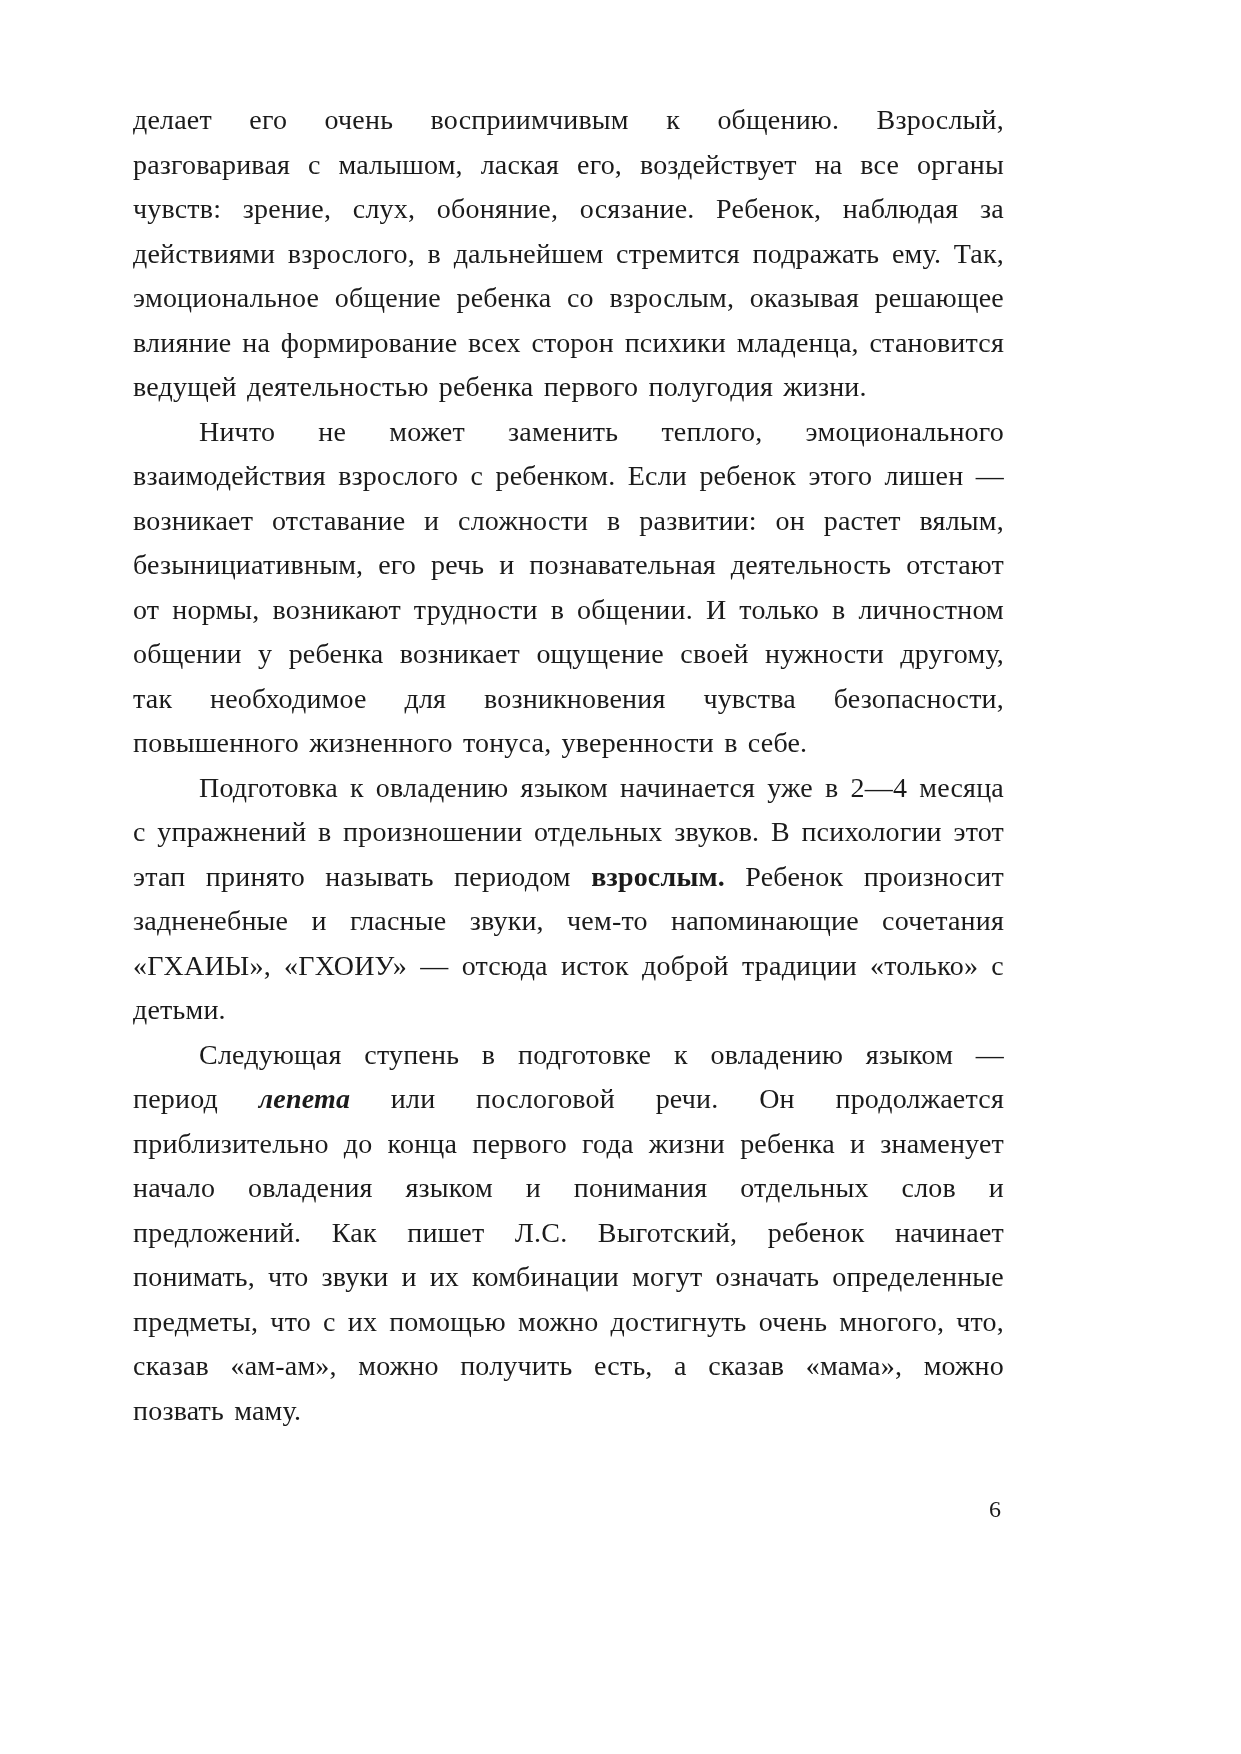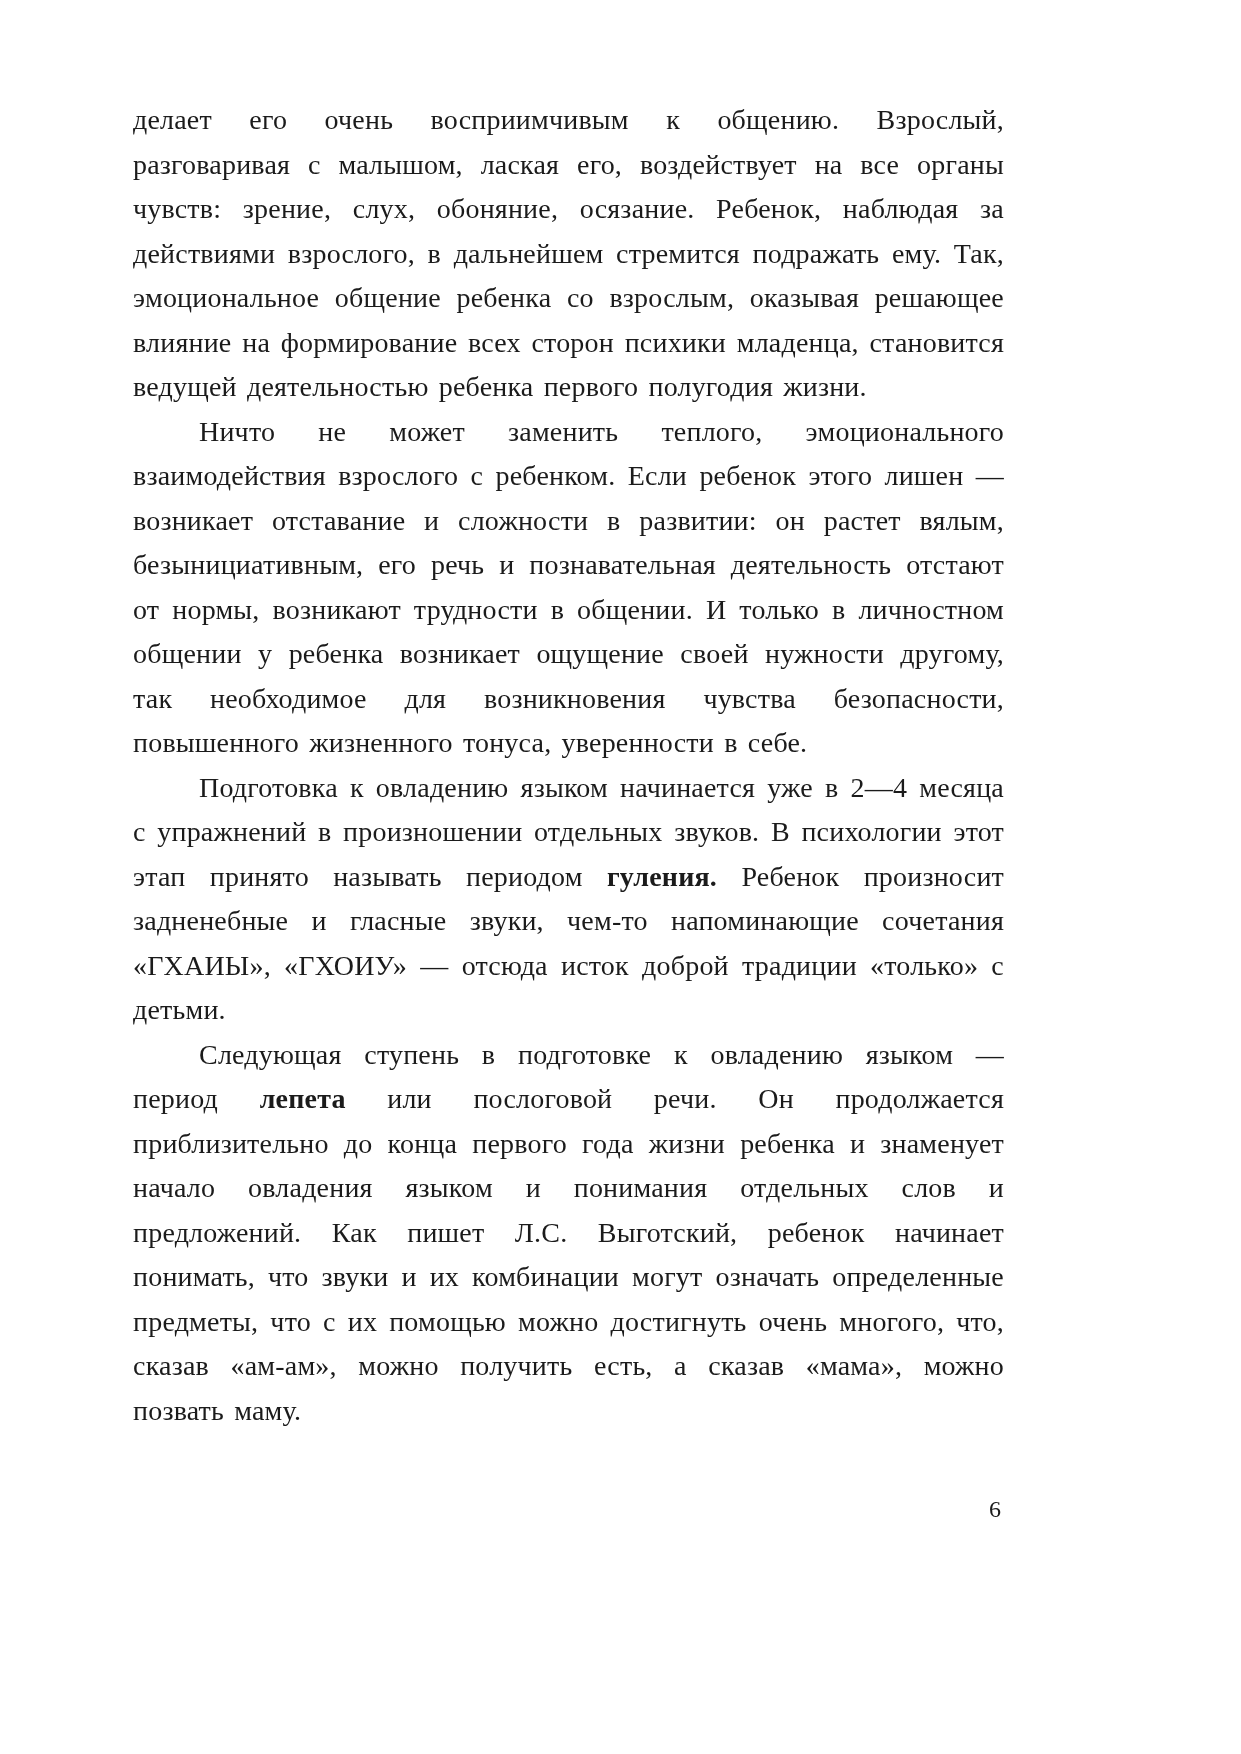--- a/index.html
+++ b/index.html
@@ -31,33 +31,34 @@
     letter-spacing: 0.2px;
   }
   .para.no-indent {
     text-indent: 0;
   }
   .bold {
     font-weight: bold;
   }
   .bold-italic {
     font-weight: bold;
+    font-style: italic;
   }
   .page-number {
     position: absolute;
     top: 1496px;
     right: 240px;
     font-size: 24px;
     color: #1b1b1b;
   }
 </style>
 </head>
 <body>
 
 <div class="page">
   <div class="text-block">
     <p class="para no-indent">делает его очень восприимчивым к общению. Взрослый, разговаривая с малышом, лаская его, воздействует на все органы чувств: зрение, слух, обоняние, осязание. Ребенок, наблюдая за действиями взрослого, в дальнейшем стремится подражать ему. Так, эмоциональное общение ребенка со взрослым, оказывая решающее влияние на формирование всех сторон психики младенца, становится ведущей деятельностью ребенка первого полугодия жизни.</p>
     <p class="para">Ничто не может заменить теплого, эмоционального взаимодействия взрослого с ребенком. Если ребенок этого лишен — возникает отставание и сложности в развитии: он растет вялым, безынициативным, его речь и познавательная деятельность отстают от нормы, возникают трудности в общении. И только в личностном общении у ребенка возникает ощущение своей нужности другому, так необходимое для возникновения чувства безопасности, повышенного жизненного тонуса, уверенности в себе.</p>
-    <p class="para"><span>Подготовка к овладению языком начинается уже в 2—4 месяца с упражнений в произношении отдельных звуков. В психологии этот этап принято называть периодом </span><span class="bold">гуления.</span><span> Ребенок произносит задненебные и гласные звуки, чем-то напоминающие сочетания «ГХАИЫ», «ГХОИУ» — отсюда исток доброй традиции «только» с детьми.</span></p>
+    <p class="para"><span>Подготовка к овладению языком начинается уже в 2—4 месяца с упражнений в произношении отдельных звуков. В психологии этот этап принято называть периодом </span><span class="bold">взрослым.</span><span> Ребенок произносит задненебные и гласные звуки, чем-то напоминающие сочетания «ГХАИЫ», «ГХОИУ» — отсюда исток доброй традиции «только» с детьми.</span></p>
     <p class="para"><span>Следующая ступень в подготовке к овладению языком — период </span><span class="bold-italic">лепета</span><span> или послоговой речи. Он продолжается приблизительно до конца первого года жизни ребенка и знаменует начало овладения языком и понимания отдельных слов и предложений. Как пишет Л.С. Выготский, ребенок начинает понимать, что звуки и их комбинации могут означать определенные предметы, что с их помощью можно достигнуть очень многого, что, сказав «ам-ам», можно получить есть, а сказав «мама», можно позвать маму.</span></p>
   </div>
   <div class="page-number">6</div>
 </div>
 
 </body></html>

